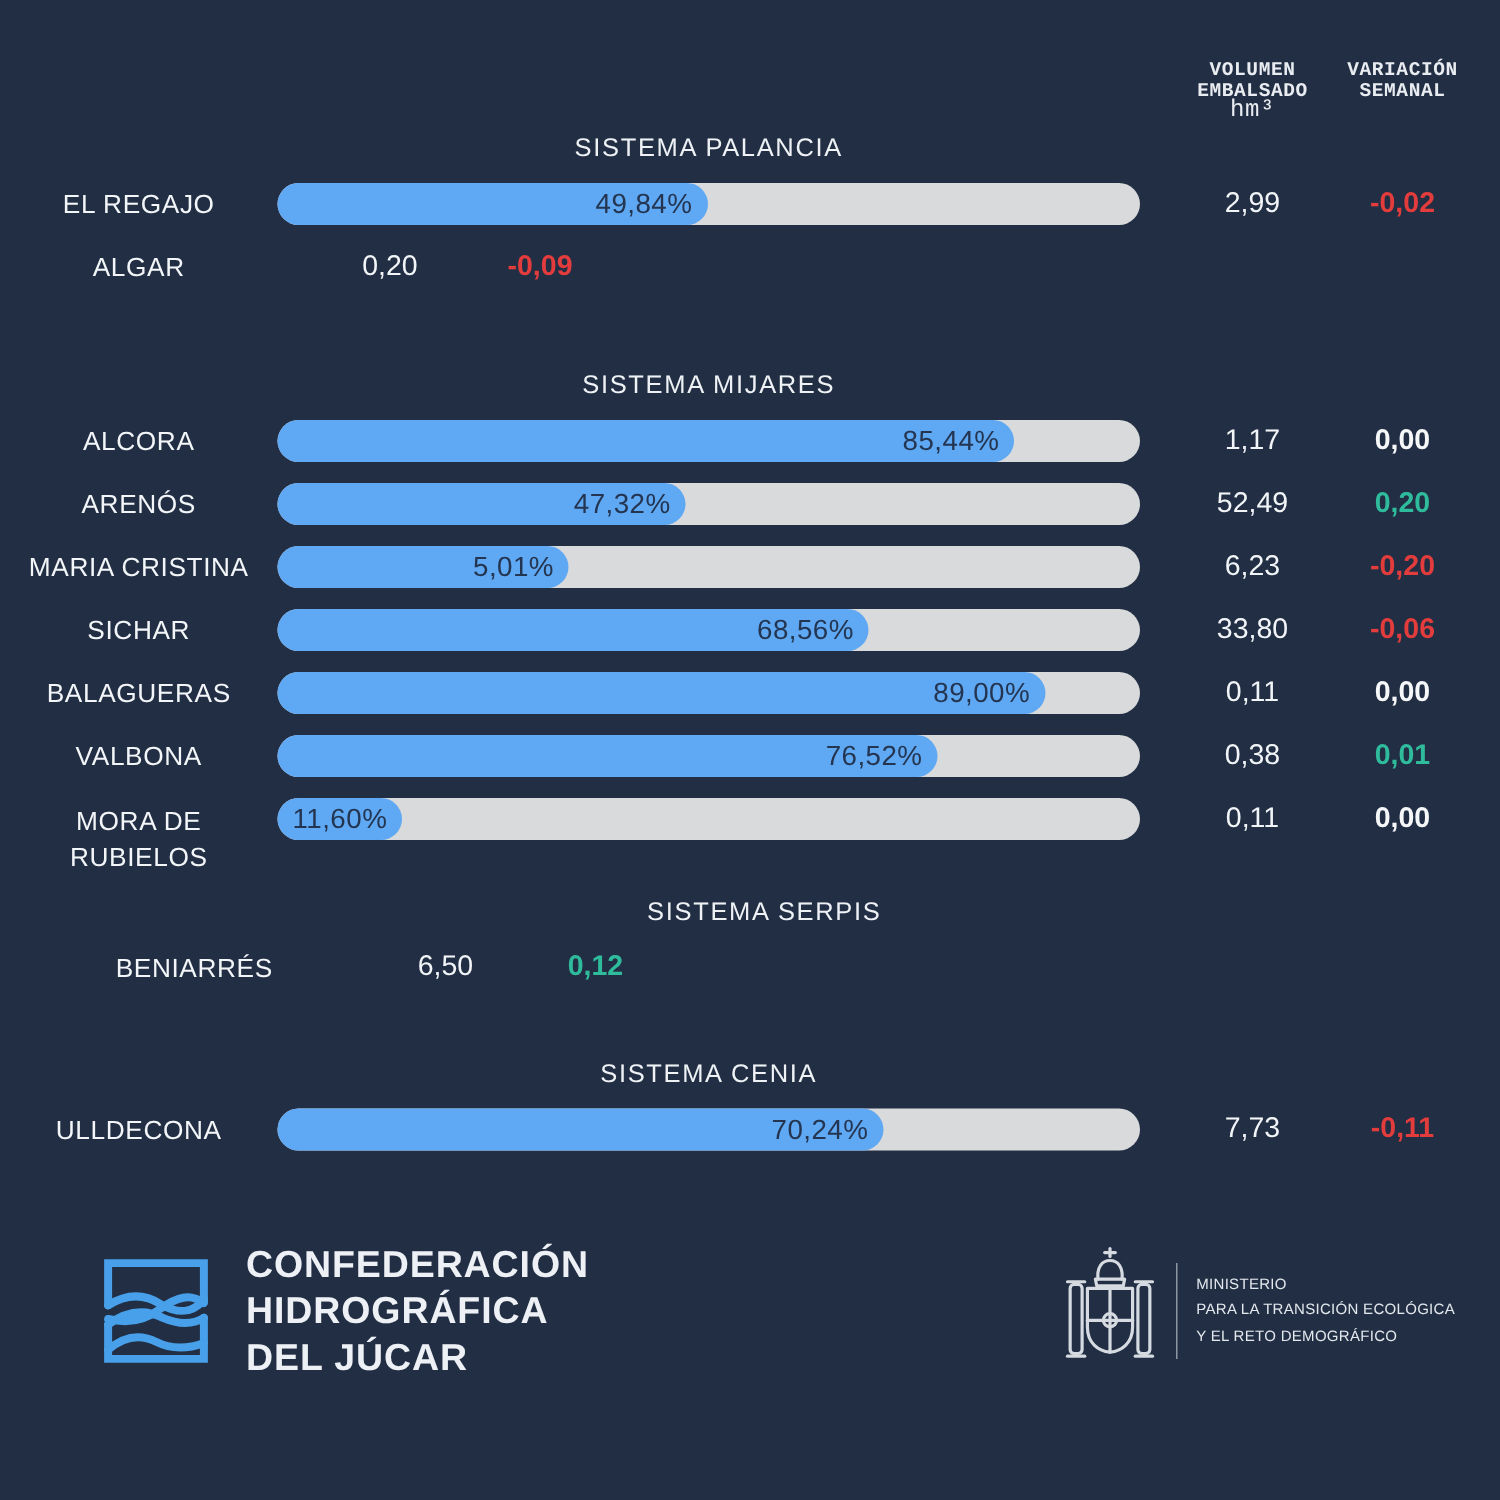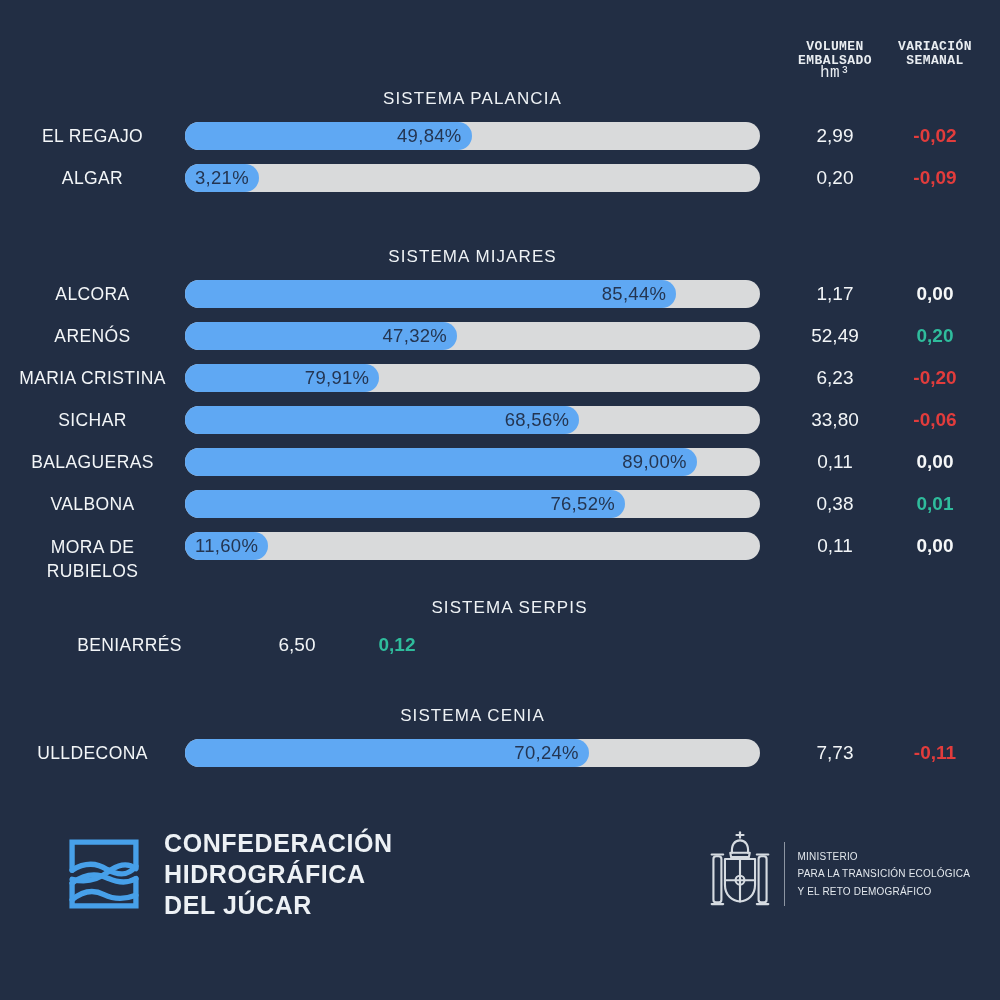--- a/index.html
+++ b/index.html
@@ -83,25 +83,20 @@
       <div class="track">
         <div class="fill" style="width: 49.84%;">
           <span class="pct">49,84%</span>
         </div>
       </div>
       <div class="vol">2,99</div>
       <div class="var neg">-0,02</div>
     </div>
     <div class="row">
       <div class="row-label">ALGAR</div>
-      <div class="track">
-        <div class="fill" style="width: 3.21%;">
-          <span class="pct">3,21%</span>
-        </div>
-      </div>
       <div class="vol">0,20</div>
       <div class="var neg">-0,09</div>
     </div>
   </div>
 
   <div class="section" id="sec-mijares">
     <div class="section-title">SISTEMA MIJARES</div>
     <div class="row">
       <div class="row-label">ALCORA</div>
       <div class="track">
@@ -119,21 +114,21 @@
           <span class="pct">47,32%</span>
         </div>
       </div>
       <div class="vol">52,49</div>
       <div class="var pos">0,20</div>
     </div>
     <div class="row">
       <div class="row-label">MARIA CRISTINA</div>
       <div class="track">
         <div class="fill" style="width: 33.8%;">
-          <span class="pct">79,91%</span>
+          <span class="pct">5,01%</span>
         </div>
       </div>
       <div class="vol">6,23</div>
       <div class="var neg">-0,20</div>
     </div>
     <div class="row">
       <div class="row-label">SICHAR</div>
       <div class="track">
         <div class="fill" style="width: 68.56%;">
           <span class="pct">68,56%</span>

